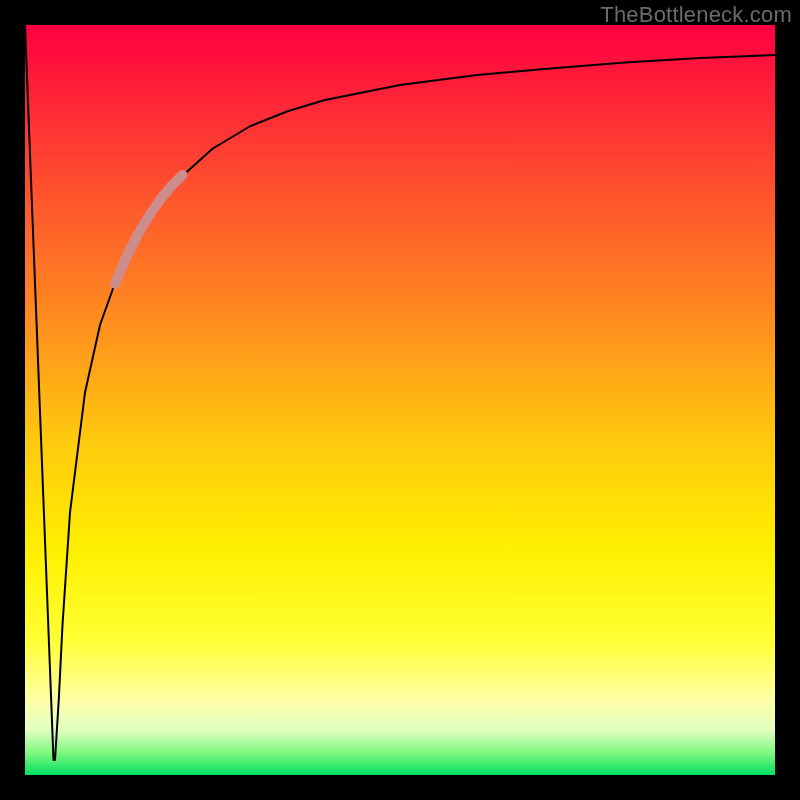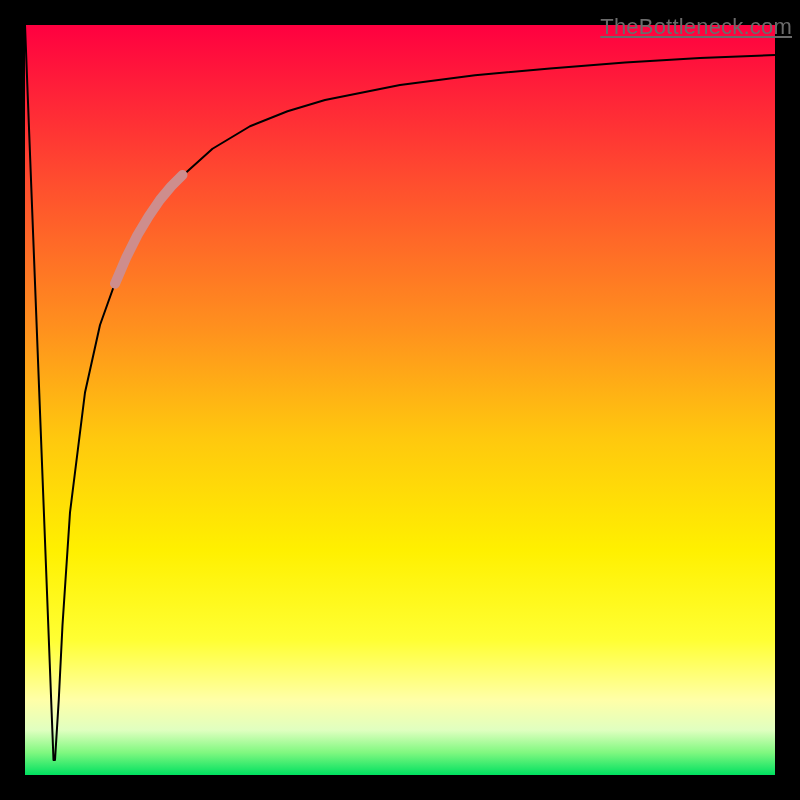--- a/index.html
+++ b/index.html
@@ -12,28 +12,27 @@
     overflow: hidden;
   }
   .frame {
     position: relative;
     width: 800px;
     height: 800px;
     background: #000;
   }
   .watermark {
     position: absolute;
-    top: 14px;
+    top: 2px;
     right: 8px;
     color: #6b6b6b;
     font-size: 22px;
     letter-spacing: 0.2px;
     font-weight: 400;
     z-index: 5;
-    text-decoration: underline;
   }
   .plot {
     position: absolute;
     left: 25px;
     top: 25px;
     width: 750px;
     height: 750px;
   }
   .plot svg {
     display: block;

